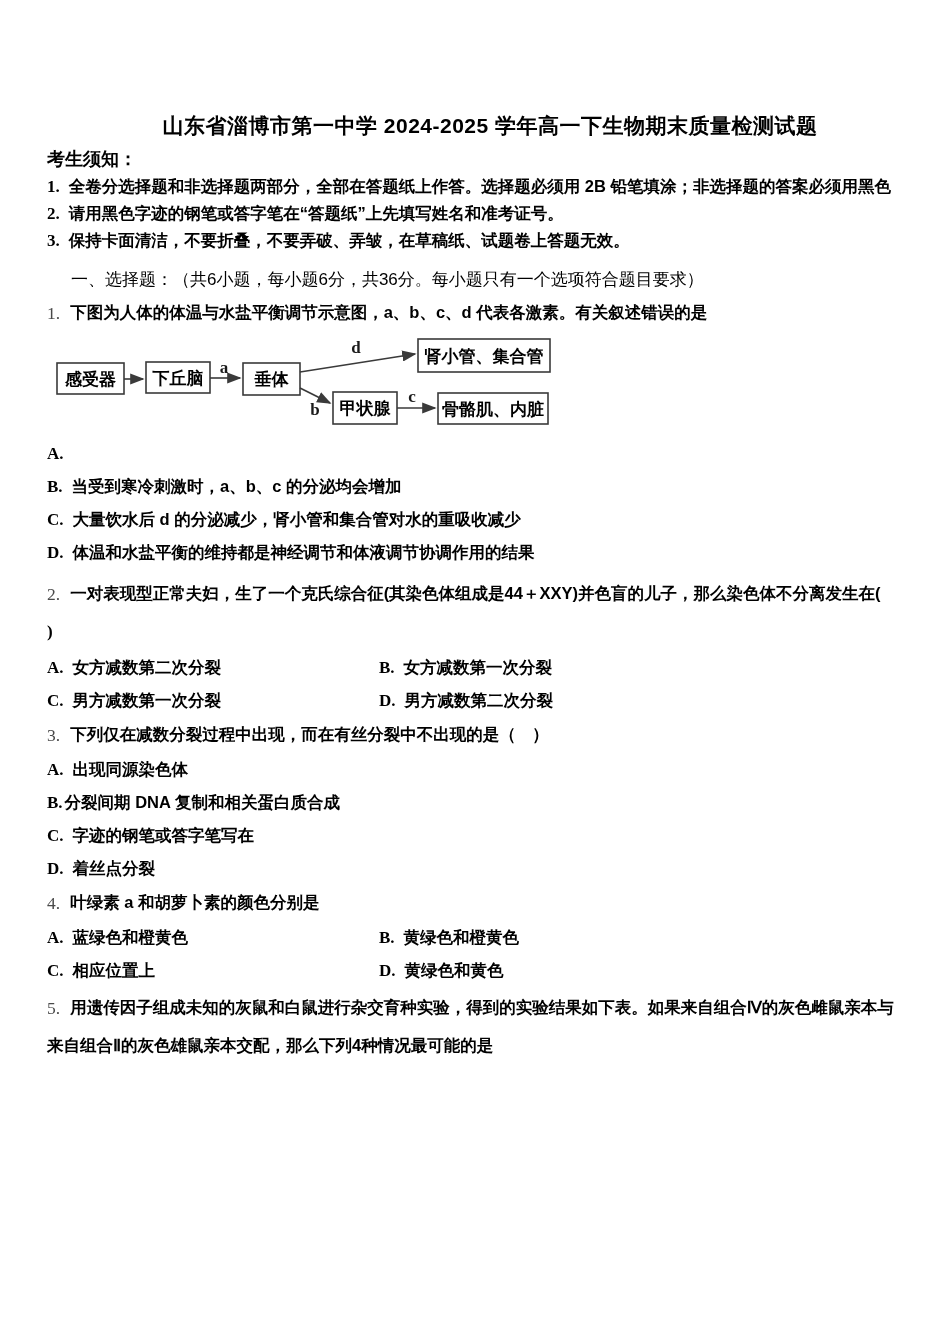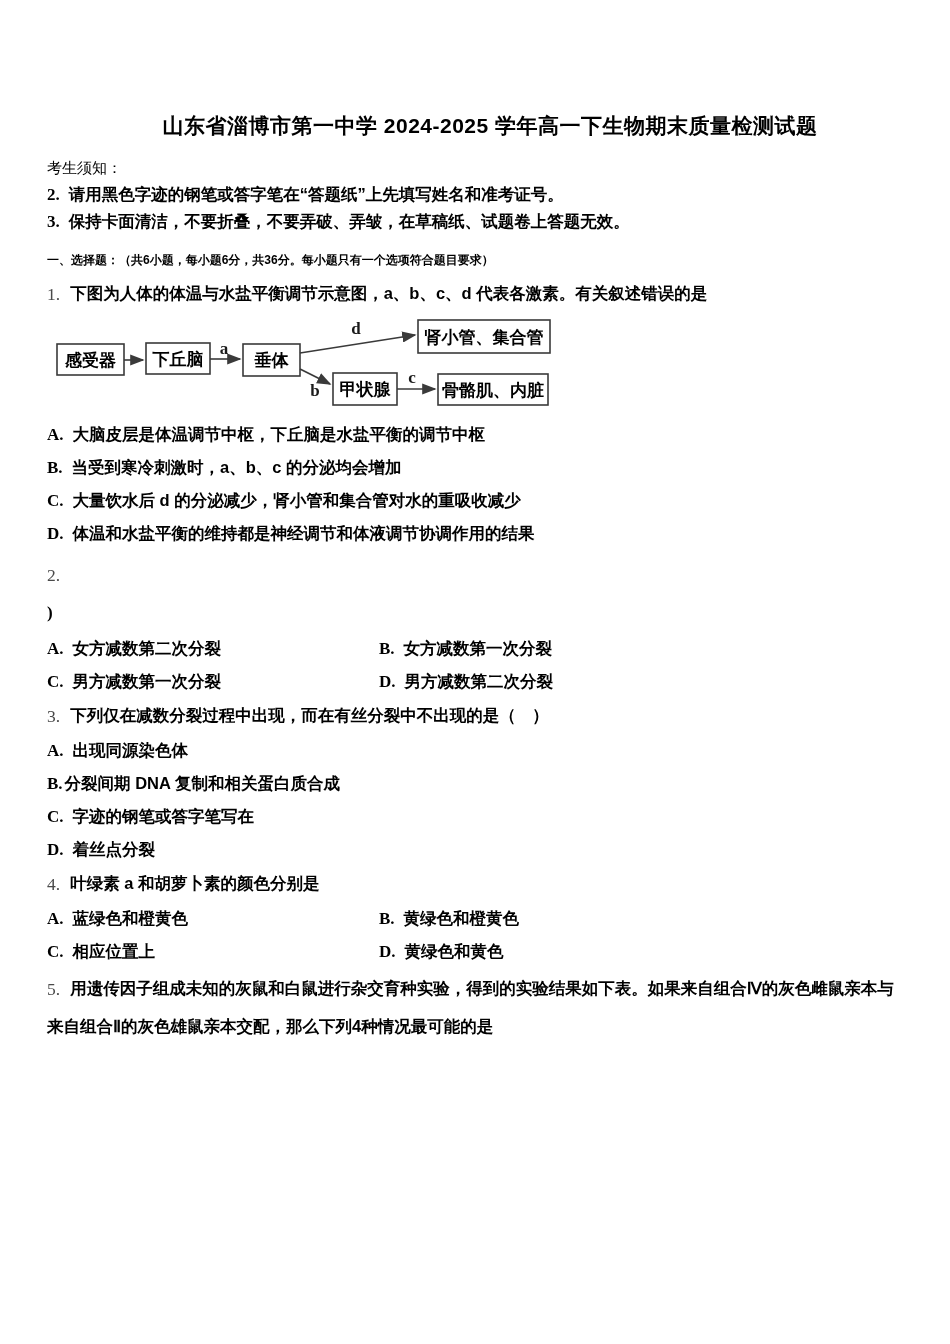--- a/index.html
+++ b/index.html
@@ -6,24 +6,24 @@
   body { width:950px; height:1344px; overflow:hidden; }
   .page {
     box-sizing:border-box; width:950px; height:1344px;
     padding:0 30px 0 47px; color:#000;
     font-family:"Liberation Sans", sans-serif;
   }
   .title {
     margin:110px -30px 0 -47px; text-align:center;
     font-size:21px; font-weight:700; line-height:32px; letter-spacing:0.5px;padding-left:30px;
   }
-  .notice-heading { margin-top:12px; font-size:15px; font-weight:400; line-height:27px; }
+  .notice-heading { margin-top:4px; font-size:18px; font-weight:700; line-height:27px; }
   .n-line { font-size:16.5px; font-weight:700; line-height:27px; }
   .n-num { font-family:"Liberation Serif", serif; font-size:17px; font-weight:700; margin-right:9px; }
-  .section-heading { margin-top:12px; font-size:12px; font-weight:700; line-height:27px; }
+  .section-heading { margin-top:12px; font-size:17px; font-weight:400; line-height:27px;margin-left:24px; }
   .q-block { margin:0; }
   .q-line { height:36px; display:flex; align-items:center; font-size:16.5px; font-weight:700; }
   .q-line.wide { height:38px; }
   .q-num {
     font-family:"Liberation Serif", serif; font-weight:400; color:#4a4a4a;
     font-size:17.5px; margin-right:10px; flex:none;
   }
   .opt-line { height:33px; display:flex; align-items:center; font-size:16.5px; font-weight:700; }
   .opt-row { height:33px; display:flex; align-items:center; }
   .opt-cell { width:332px; display:flex; align-items:center; font-size:16.5px; font-weight:700; }
@@ -40,20 +40,23 @@
 </head>
 <body>
 
 <div class="page">
 
   <h1 class="title">山东省淄博市第一中学 2024-2025 学年高一下生物期末质量检测试题</h1>
 
   <div>
     <div class="notice-heading">考生须知：</div>
     <div class="n-line">
+      <span class="n-num">1.</span><span>全卷分选择题和非选择题两部分，全部在答题纸上作答。选择题必须用 2B 铅笔填涂；非选择题的答案必须用黑色</span>
+    </div>
+    <div class="n-line">
       <span class="n-num">2.</span><span>请用黑色字迹的钢笔或答字笔在“答题纸”上先填写姓名和准考证号。</span>
     </div>
     <div class="n-line">
       <span class="n-num">3.</span><span>保持卡面清洁，不要折叠，不要弄破、弄皱，在草稿纸、试题卷上答题无效。</span>
     </div>
   </div>
 
   <div class="section-heading">一、选择题：（共6小题，每小题6分，共36分。每小题只有一个选项符合题目要求）</div>
 
   <div class="q-block mt2">
@@ -101,39 +104,39 @@
       <line class="arrow-line" x1="347" y1="77" x2="385" y2="77" marker-end="url(#ah)"></line>
 
       <text class="arrow-letter" x="174" y="42">a</text>
       <text class="arrow-letter" x="265" y="84">b</text>
       <text class="arrow-letter" x="362" y="71">c</text>
       <text class="arrow-letter" x="306" y="22">d</text>
     </svg>
 
     <div class="opt-line mt6">
       <span class="opt-label">A.</span>
-        <span>大脑皮层是体温调节中枢，下丘脑是水盐平衡的调节中枢</span>
     </div>
     <div class="opt-line">
       <span class="opt-label">B.</span>
         <span>当受到寒冷刺激时，a、b、c 的分泌均会增加</span>
     </div>
     <div class="opt-line">
       <span class="opt-label">C.</span>
         <span>大量饮水后 d 的分泌减少，肾小管和集合管对水的重吸收减少</span>
     </div>
     <div class="opt-line">
       <span class="opt-label">D.</span>
         <span>体温和水盐平衡的维持都是神经调节和体液调节协调作用的结果</span>
     </div>
   </div>
 
   <div class="q-block mt6">
     <div class="q-line wide">
       <span class="q-num">2.</span>
+        <span>一对表现型正常夫妇，生了一个克氏综合征(其染色体组成是44＋XXY)并色盲的儿子，那么染色体不分离发生在(</span>
     </div>
     <div class="q-line wide">
       <span class="paren">)</span>
     </div>
     <div class="opt-row">
       <div class="opt-cell">
         <span class="opt-label">A.</span>
           <span>女方减数第二次分裂</span>
       </div>
       <div class="opt-cell">

